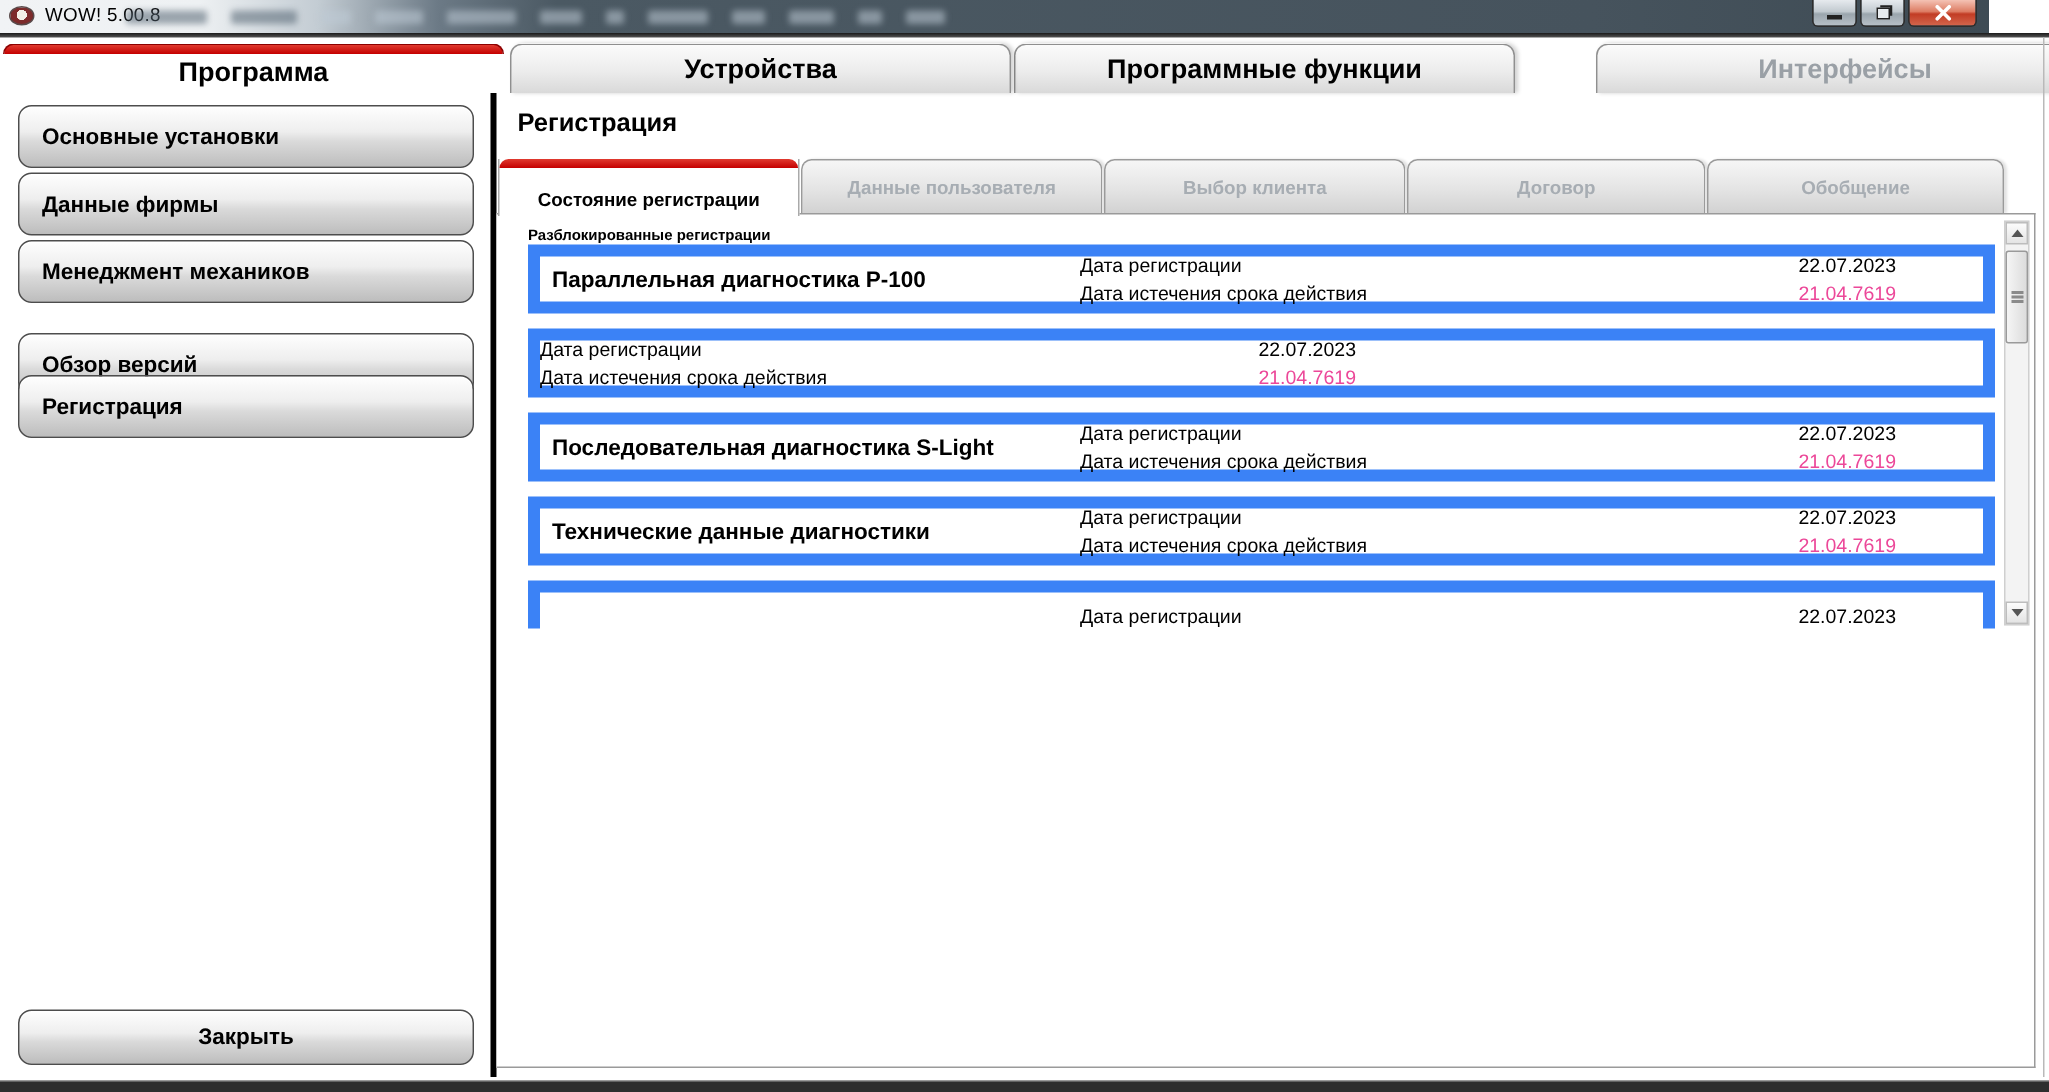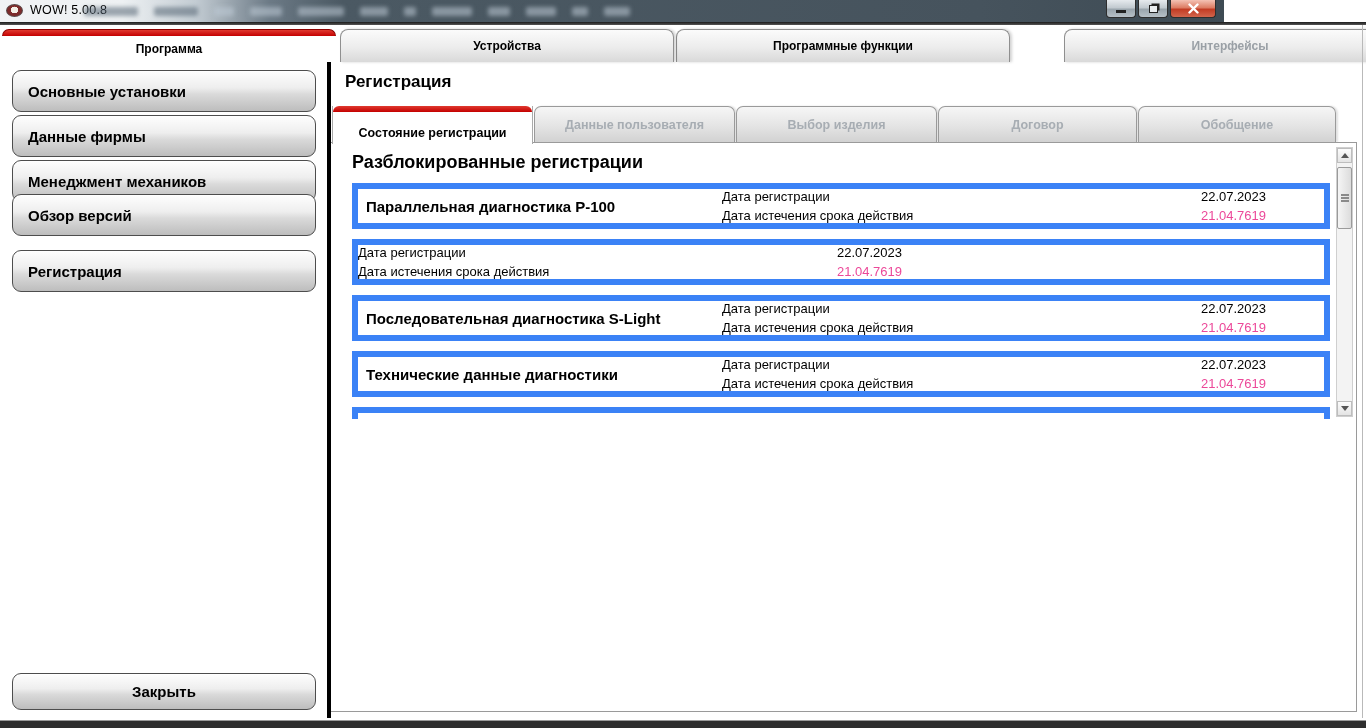--- a/index.html
+++ b/index.html
@@ -1,21 +1,21 @@
 <!DOCTYPE html>
 <html><head>
 <meta charset="utf-8">
 <style>
   * { margin:0; padding:0; box-sizing:border-box; }
   html,body { width:1366px; height:728px; overflow:hidden; }
   body { font-family:"Liberation Sans","DejaVu Sans",sans-serif; background:#ffffff; position:relative; }
   .abs { position:absolute; }
 
   
-  .titlebar { left:0; top:0; width:1224px; height:22px;
+  .titlebar { left:0; top:0; width:1326px; height:22px;
     background:linear-gradient(90deg,#f1f3f5 0%,#eef1f3 10%,#c3ccd3 16%,#6c7a86 22%,#4b5963 28%,#46535d 80%,#3e4b54 100%); }
   .app-icon { left:6px; top:4px; width:17px; height:13px; border-radius:50%;
     background:radial-gradient(circle at 50% 45%, #f3efe6 0 35%, #7d2b2b 36% 70%, #4a1f1f 100%);
     border:1px solid #5a4a4a; }
   .win-title { left:30px; top:3px; font-size:12.5px; color:#000; letter-spacing:.2px; }
   .menu-blur { left:84px; top:6px; height:11px; display:flex; gap:16px; align-items:center; }
   .menu-blur span { display:inline-block; height:9px; border-radius:2px;
     background:rgba(190,202,214,.55); filter:blur(2.2px); }
   .menu-blur span.dark { background:rgba(84,100,114,.55); }
   .winbtns { right:8px; top:0; display:flex; }
@@ -23,21 +23,21 @@
     border-radius:0 0 4px 4px; background:linear-gradient(180deg,#e6eaee 0%,#c2cad0 45%,#9aa5ad 55%,#b7c0c7 100%);
     display:flex; align-items:center; justify-content:center; margin-left:2px; }
   .winbtn.close { width:46px; background:linear-gradient(180deg,#f4c2b4 0%,#dd7d64 45%,#c23c24 55%,#d2654c 100%); }
   .glyph-min { width:10px; height:3px; background:#222; margin-top:6px; }
   .glyph-restore { width:9px; height:8px; border:1.5px solid #222; background:#e8ecef; box-shadow:2px -2px 0 -0.5px #222; }
   .titlebar-edge { left:0; top:22px; width:1366px; height:3px; background:linear-gradient(180deg,#1b1b1b,#555); }
 
   
   .maintabs { left:0; top:29px; width:1366px; height:33px; }
   .maintab { position:absolute; top:0; height:33px; display:flex; align-items:center; justify-content:center;
-    font-size:12px; font-weight:bold; color:#000; }
+    font-size:18px; font-weight:bold; color:#000; }
   .maintab.inactive { background:linear-gradient(180deg,#fbfbfb 0%,#ececec 55%,#d9d9d9 100%);
     border:1px solid #8f8f8f; border-bottom:none; border-radius:8px 8px 0 0; box-shadow:2px 0 3px rgba(0,0,0,.18); }
   .maintab.active { background:#ffffff; padding-top:6px; }
   .maintab .redbar { position:absolute; left:2px; right:2px; top:0; height:7px;
     background:linear-gradient(180deg,#e03a30,#c40000); border-radius:7px 7px 0 0; border:1px solid #8c0000; border-bottom:none; }
   .maintab.disabled { color:#9aa0a6; }
 
   
   .btn3d { background:linear-gradient(180deg,#fefefe 0%,#eeeeee 42%,#dadada 58%,#bdbdbd 100%);
     border:1.5px solid #4d4d4d; border-radius:9px; box-shadow:inset 0 1px 0 #ffffff; cursor:pointer; }
@@ -58,22 +58,22 @@
   .subtab .redbar { position:absolute; left:0; right:0; top:0; height:6px;
     background:linear-gradient(180deg,#e03a30,#c40000); border-radius:6px 6px 0 0; }
 
   
   .panel { left:331px; top:142px; width:1026px; height:570px; background:#fff;
     border:1px solid #9a9a9a; border-left:none; z-index:1; }
   .right-frame { left:1362px; top:25px; width:1px; height:693px; background:#b9b9b9; }
 
   
   .list-clip { left:348px; top:147px; width:984px; height:272px; overflow:hidden; z-index:2; }
-  .list-header { margin:5px 0 10px 4px; font-size:18px; font-weight:bold; }
-  .reg-item { width:978px; height:46px; border:6px solid #3b82f6; background:#fff;
+  .list-header { margin:5px 0 0 4px; font-size:10px; font-weight:bold; }
+  .reg-item { width:978px; height:46px; border:8px solid #3b82f6; background:#fff;
     display:flex; align-items:center; margin:0 0 10px 4px; }
   .reg-name { flex:1; padding-left:8px; font-size:15px; font-weight:bold; white-space:nowrap; }
   .reg-labels { width:436px; font-size:13px; line-height:19px; color:#000; }
   .reg-dates { width:108px; font-size:13px; line-height:19px; text-align:right; }
   .reg-spacer { width:58px; }
   .date-green { color:#ec4899; }
 
   
   .vscroll { left:1336px; top:147px; width:17px; height:270px; background:#f3f3f3;
     border:1px solid #cfcfcf; z-index:2; }
@@ -157,21 +157,21 @@
 
 <div class="abs btn3d side-btn" style="top:70px">
     <span>Основные установки</span>
   </div>
 <div class="abs btn3d side-btn" style="top:115px">
     <span>Данные фирмы</span>
   </div>
 <div class="abs btn3d side-btn" style="top:160px">
     <span>Менеджмент механиков</span>
   </div>
-<div class="abs btn3d side-btn" style="top:194px">
+<div class="abs btn3d side-btn" style="top:222px">
     <span>Обзор версий</span>
   </div>
 <div class="abs btn3d side-btn" style="top:250px">
     <span>Регистрация</span>
   </div>
 <div class="abs btn3d close-btn">
     <span>Закрыть</span>
   </div>
 
 <div class="abs divider"></div>
@@ -180,21 +180,21 @@
 <div class="abs page-title">Регистрация</div>
 
 <div class="abs subtab active" style="left:332px; width:201px;">
   <div class="redbar"></div>
   <span>Состояние регистрации</span>
 </div>
 <div class="abs subtab inactive" style="left:534px; width:201px;">
   <span>Данные пользователя</span>
 </div>
 <div class="abs subtab inactive" style="left:736px; width:201px;">
-  <span>Выбор изделия</span>
+  <span>Выбор клиента</span>
 </div>
 <div class="abs subtab inactive" style="left:938px; width:199px;">
   <span>Договор</span>
 </div>
 <div class="abs subtab inactive" style="left:1138px; width:198px;">
   <span>Обобщение</span>
 </div>
 
 <div class="abs panel"></div>
 

